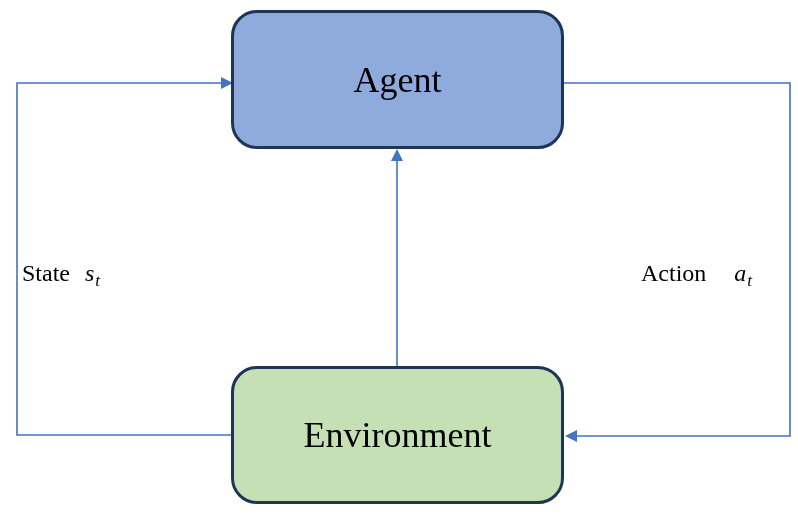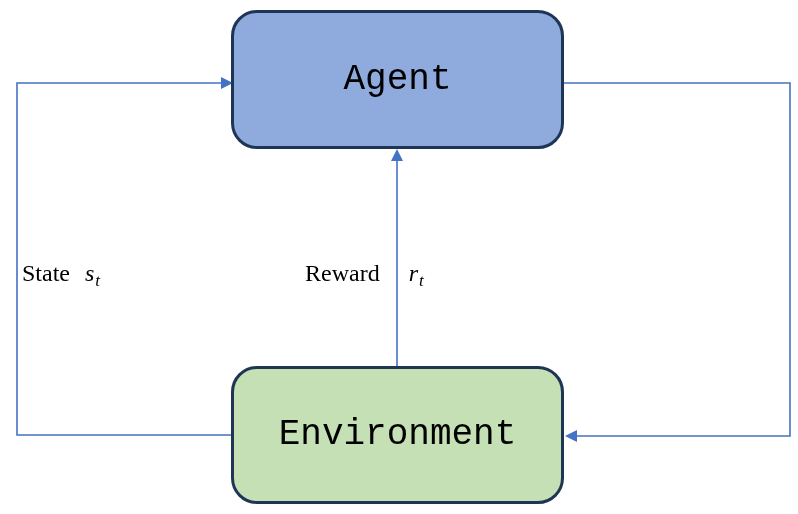--- a/index.html
+++ b/index.html
@@ -39,21 +39,20 @@
     stroke: none;
   }
   .box {
     position: absolute;
     display: flex;
     align-items: center;
     justify-content: center;
     border-radius: 26px;
     font-size: 36px;
     line-height: 1;
-    font-family: Liberation Mono, monospace;
   }
   .box-agent {
     left: 231px; top: 10px;
     width: 333px; height: 139px;
     background: var(--agent-fill);
     border: 3px solid var(--agent-border);
   }
   .box-env {
     left: 231px; top: 366px;
     width: 333px; height: 138px;
@@ -106,19 +105,19 @@
 
   <div class="box box-env">
     <span>Environment</span>
   </div>
 
   <div class="edge-label label-state">
     <span>State</span>
     <span class="math"><i>s</i><sub>t</sub></span>
   </div>
 
-  <div class="edge-label label-reward">
-    <span>Reward</span>
-    <span class="math"><i>r</i><sub>t</sub></span>
+
+  <div class="edge-label label-action">
+    <span>Action</span>
+    <span class="math"><i>a</i><sub>t</sub></span>
   </div>
-
 
 </div>
 
 </body></html>

